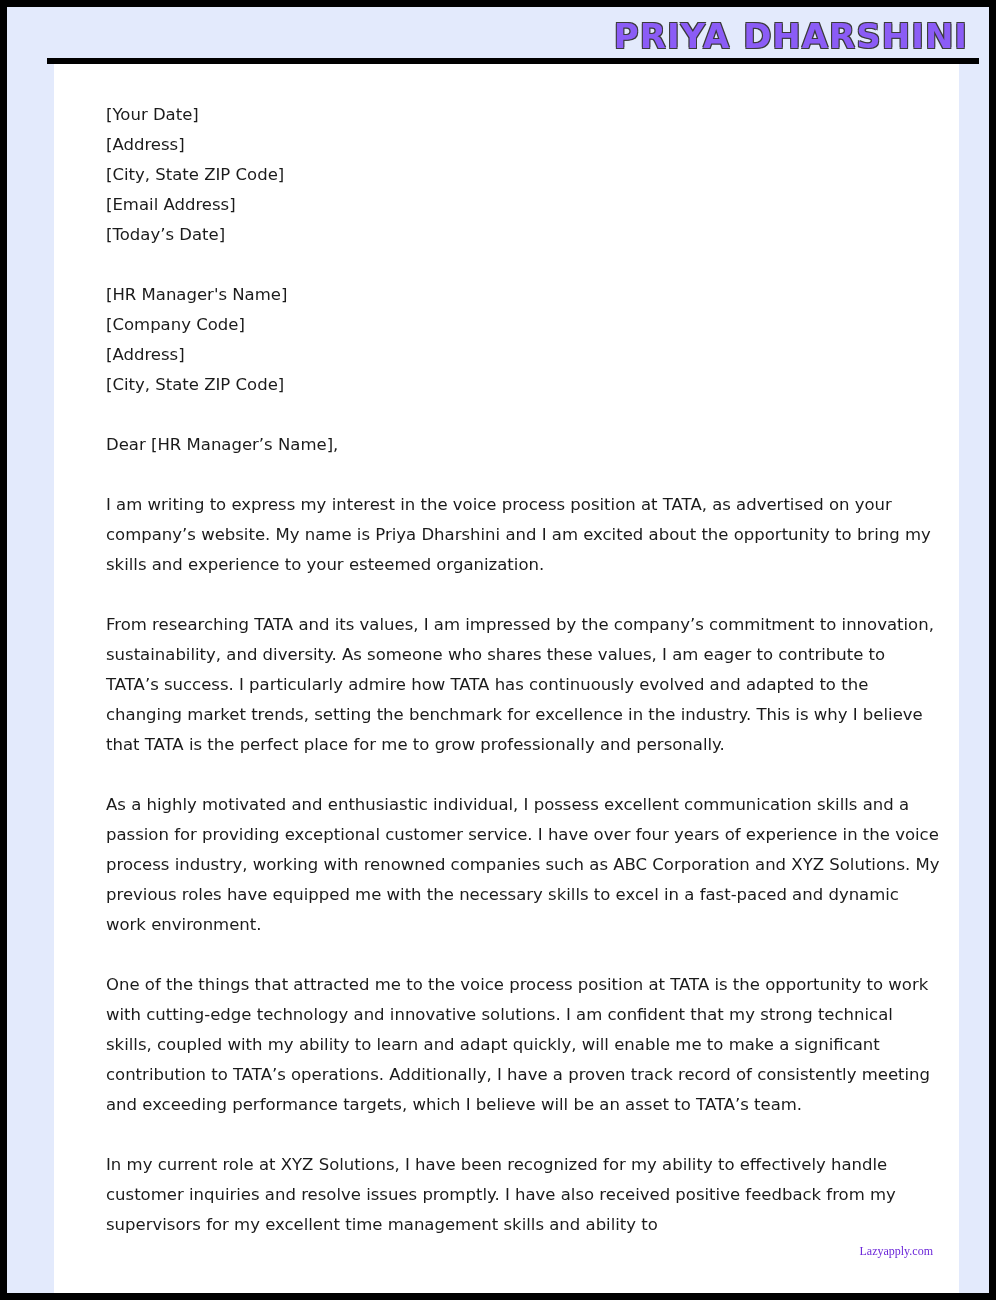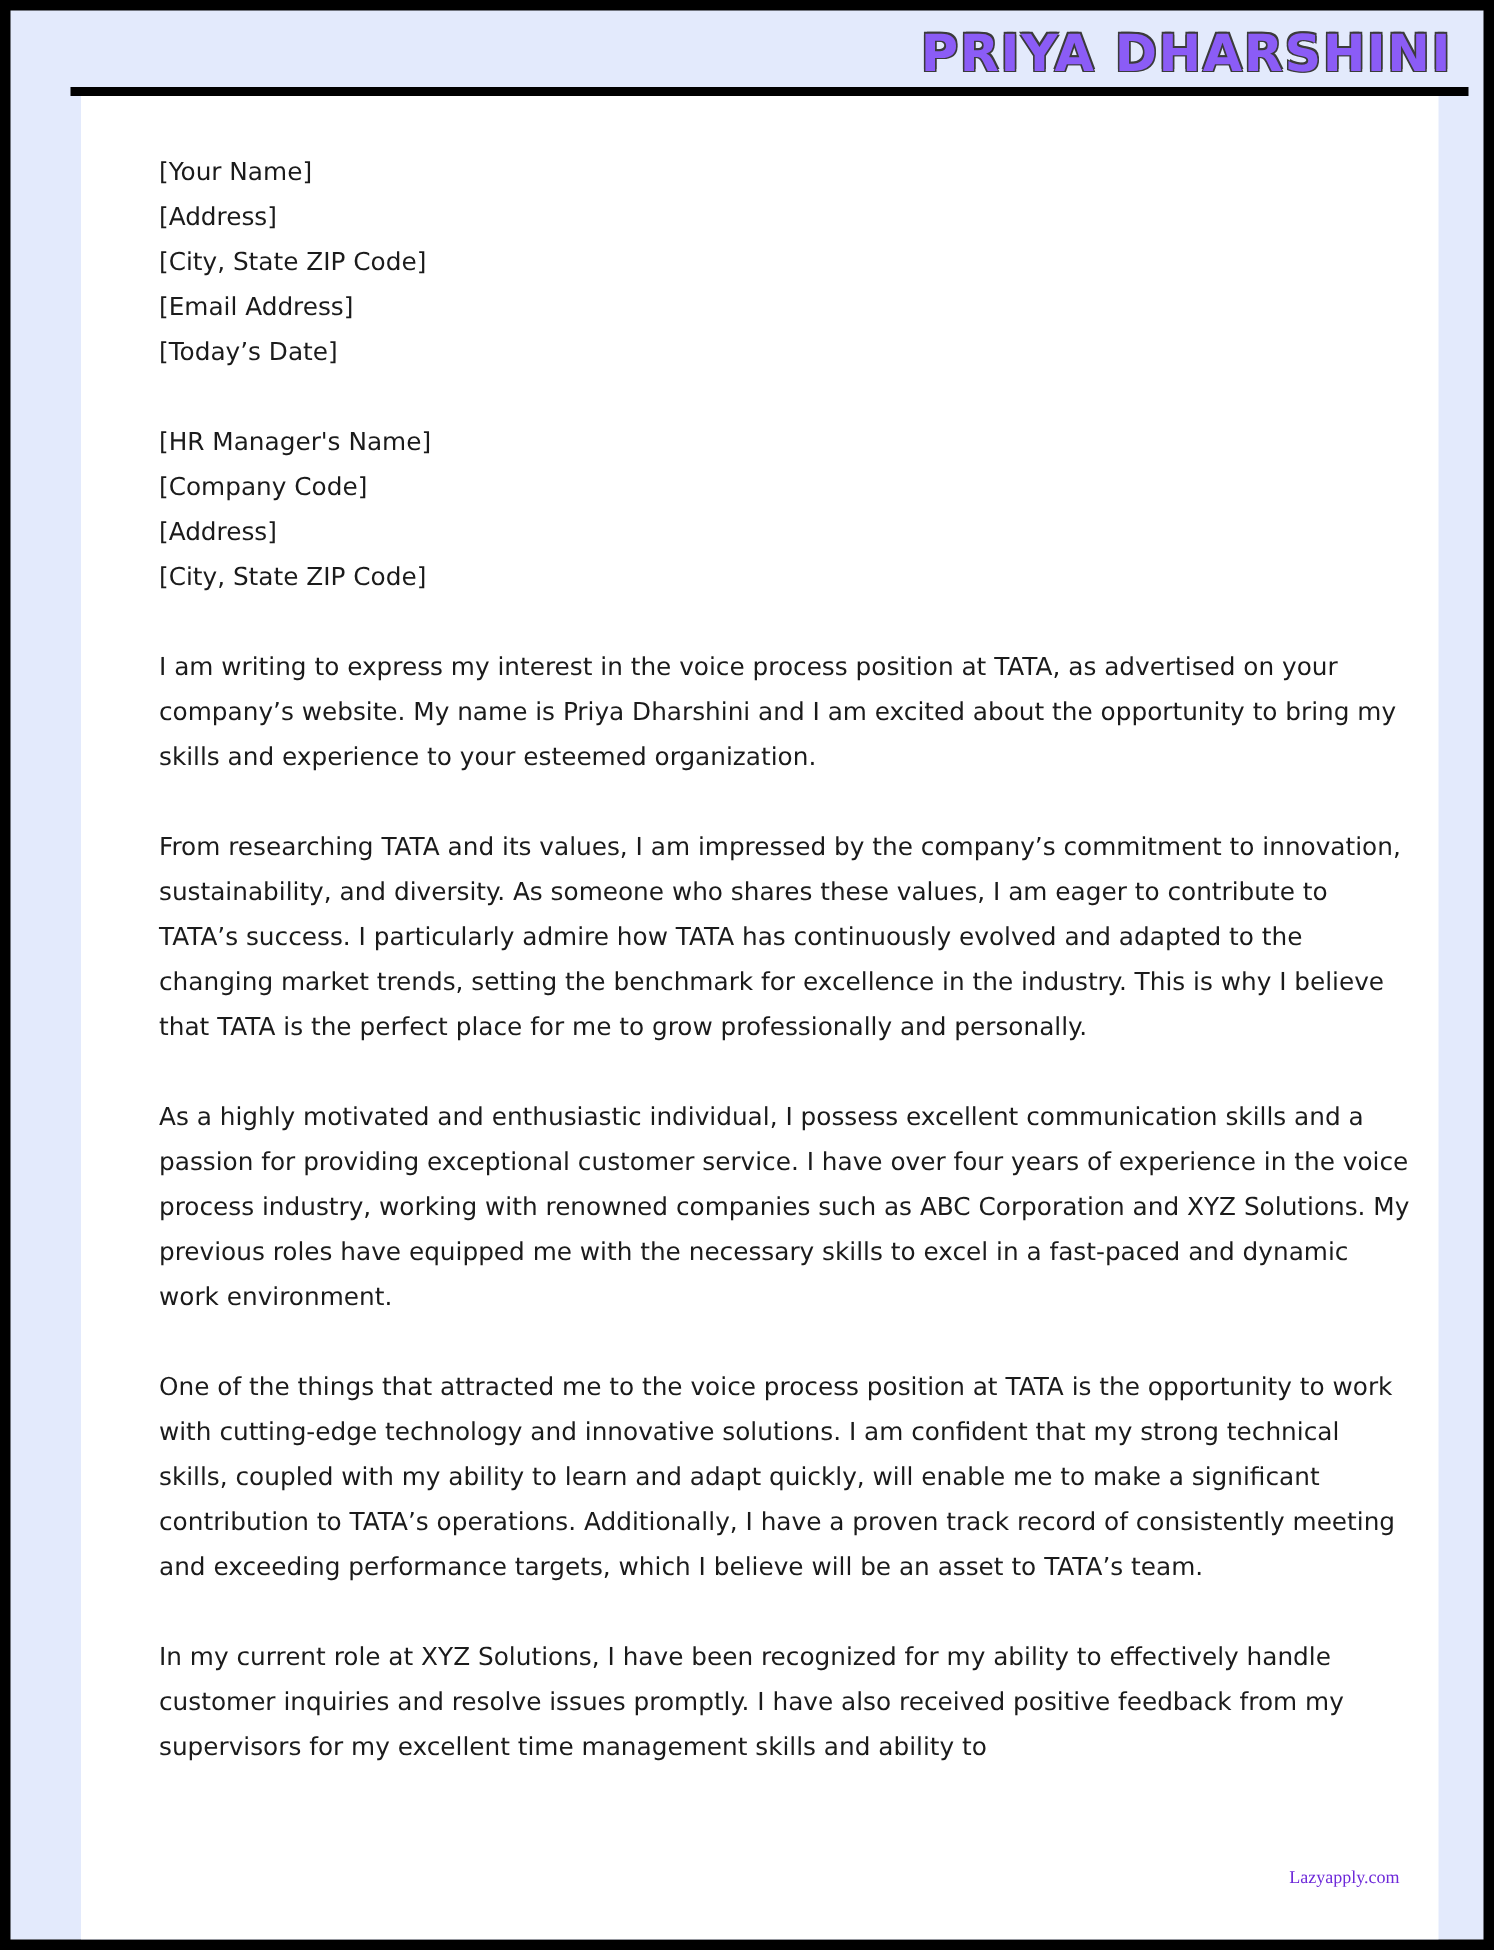--- a/index.html
+++ b/index.html
@@ -110,34 +110,37 @@
   <div class="header">
     <div class="header-name">PRIYA DHARSHINI</div>
   </div>
 
   <div class="rule"></div>
 
   <div class="sheet">
     <div class="letter">
 
       <div class="block">
-        <div class="line">[Your Name]</div>
+        <div class="line">[Your Date]</div>
         <div class="line">[Address]</div>
         <div class="line">[City, State ZIP Code]</div>
         <div class="line">[Email Address]</div>
         <div class="line">[Today’s Date]</div>
       </div>
 
       <div class="block">
         <div class="line">[HR Manager's Name]</div>
         <div class="line">[Company Code]</div>
         <div class="line">[Address]</div>
         <div class="line">[City, State ZIP Code]</div>
       </div>
 
+      <div class="block">
+        <div class="line">Dear [HR Manager’s Name],</div>
+      </div>
 
       <p class="para">I am writing to express my interest in the voice process position at TATA, as advertised on your company’s website. My name is Priya Dharshini and I am excited about the opportunity to bring my skills and experience to your esteemed organization.</p>
       <p class="para">From researching TATA and its values, I am impressed by the company’s commitment to innovation, sustainability, and diversity. As someone who shares these values, I am eager to contribute to TATA’s success. I particularly admire how TATA has continuously evolved and adapted to the changing market trends, setting the benchmark for excellence in the industry. This is why I believe that TATA is the perfect place for me to grow professionally and personally.</p>
       <p class="para">As a highly motivated and enthusiastic individual, I possess excellent communication skills and a passion for providing exceptional customer service. I have over four years of experience in the voice process industry, working with renowned companies such as ABC Corporation and XYZ Solutions. My previous roles have equipped me with the necessary skills to excel in a fast-paced and dynamic work environment.</p>
       <p class="para">One of the things that attracted me to the voice process position at TATA is the opportunity to work with cutting-edge technology and innovative solutions. I am confident that my strong technical skills, coupled with my ability to learn and adapt quickly, will enable me to make a significant contribution to TATA’s operations. Additionally, I have a proven track record of consistently meeting and exceeding performance targets, which I believe will be an asset to TATA’s team.</p>
       <p class="para">In my current role at XYZ Solutions, I have been recognized for my ability to effectively handle customer inquiries and resolve issues promptly. I have also received positive feedback from my supervisors for my excellent time management skills and ability to</p>
 
     </div>
 
     <div class="watermark">Lazyapply.com</div>

